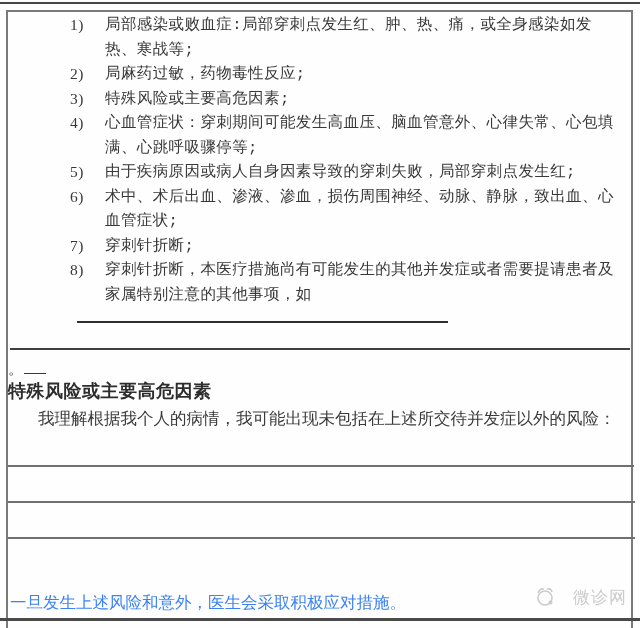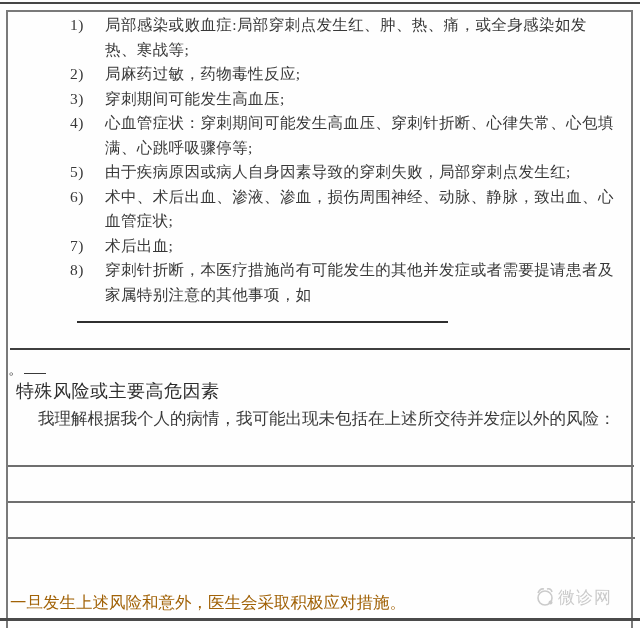--- a/index.html
+++ b/index.html
@@ -24,21 +24,21 @@
 
   
   .risk-list {
     position:absolute; top:13px; left:70px; width:548px;
     margin:0; padding:0; list-style:none;
     font-size:15.5px; line-height:24.5px; letter-spacing:0.4px;
     color:#383838;
   }
   .risk-item { display:flex; }
   .risk-num  { flex:0 0 35px; }
-  .risk-text { flex:1; }
+  .risk-text { flex:1;font-family:Liberation Mono, monospace; }
 
   
   .fill-line { position:absolute; background:#2f2f2f; height:1.5px; }
   .item8-blank { top:321px; left:77px; width:371px; }
   .blank-1 { top:465px; left:8px; width:626px; height:2px; background:#6f6f6f; }
   .blank-2 { top:501px; left:8px; width:627px; height:2px; background:#6f6f6f; }
   .blank-3 { top:537px; left:8px; width:627px; height:2px; background:#6f6f6f; }
 
   
   .period-blank {
@@ -46,41 +46,41 @@
     font-size:15px; color:#3a3a3a;
   }
   .short-underline {
     display:inline-block; width:22px; height:1px;
     border-bottom:1.5px solid #3a3a3a;
     margin-left:1px; vertical-align:baseline;
   }
 
   
   .section-heading {
-    position:absolute; top:379px; left:16px; margin:0;
+    position:absolute; top:379px; left:8px; margin:0;
     font-family:"Liberation Sans", sans-serif;
-    font-size:18px; font-weight:normal; letter-spacing:0.5px;
+    font-size:18px; font-weight:bold; letter-spacing:0.5px;
     color:#2d2d2d;
   }
   .section-body {
     position:absolute; top:406px; left:8px; width:624px; margin:0;
     font-family:"Liberation Sans", sans-serif;
     font-size:16.5px; line-height:24px;
     text-indent:30px; color:#3a3a3a;
   }
 
   
   .footer-note {
     position:absolute; top:592px; left:10px; margin:0;
     font-family:"Liberation Sans", sans-serif;
-    font-size:16.5px; color:#a16207;
+    font-size:16.5px; color:#3b82f6;
   }
   .watermark {
     position:absolute; top:585px; left:533px;
-    display:flex; align-items:center; gap:1px;
+    display:flex; align-items:center; gap:16px;
     color:#cbcbcb;
     font-family:"Liberation Sans", sans-serif;
     font-size:17px; letter-spacing:1px;
   }
   .wm-icon { width:24px; height:24px; }
 </style>
 </head>
 <body>
 
 <div class="page">
@@ -94,37 +94,37 @@
     <li class="risk-item">
       <span class="risk-num">1)</span>
       <span class="risk-text">局部感染或败血症:局部穿刺点发生红、肿、热、痛，或全身感染如发热、寒战等;</span>
     </li>
     <li class="risk-item">
       <span class="risk-num">2)</span>
       <span class="risk-text">局麻药过敏，药物毒性反应;</span>
     </li>
     <li class="risk-item">
       <span class="risk-num">3)</span>
-      <span class="risk-text">穿刺期间可能发生高血压;</span>
+      <span class="risk-text">特殊风险或主要高危因素;</span>
     </li>
     <li class="risk-item">
       <span class="risk-num">4)</span>
-      <span class="risk-text">心血管症状：穿刺期间可能发生高血压、穿刺针折断、心律失常、心包填满、心跳呼吸骤停等;</span>
+      <span class="risk-text">心血管症状：穿刺期间可能发生高血压、脑血管意外、心律失常、心包填满、心跳呼吸骤停等;</span>
     </li>
     <li class="risk-item">
       <span class="risk-num">5)</span>
       <span class="risk-text">由于疾病原因或病人自身因素导致的穿刺失败，局部穿刺点发生红;</span>
     </li>
     <li class="risk-item">
       <span class="risk-num">6)</span>
       <span class="risk-text">术中、术后出血、渗液、渗血，损伤周围神经、动脉、静脉，致出血、心血管症状;</span>
     </li>
     <li class="risk-item">
       <span class="risk-num">7)</span>
-      <span class="risk-text">术后出血;</span>
+      <span class="risk-text">穿刺针折断;</span>
     </li>
     <li class="risk-item">
       <span class="risk-num">8)</span>
       <span class="risk-text">穿刺针折断，本医疗措施尚有可能发生的其他并发症或者需要提请患者及家属特别注意的其他事项，如</span>
     </li>
   </ol>
 
   <div class="fill-line item8-blank"></div>
 
   <div class="rule separator"></div>

